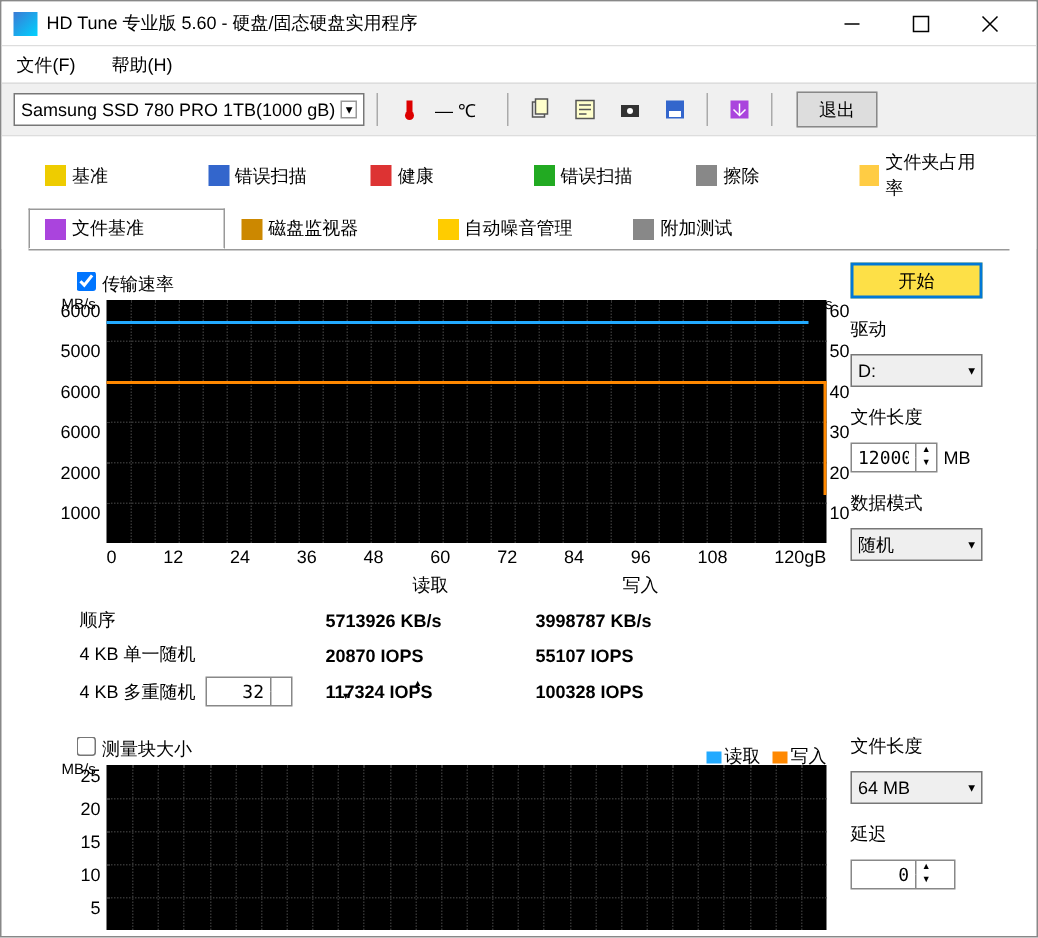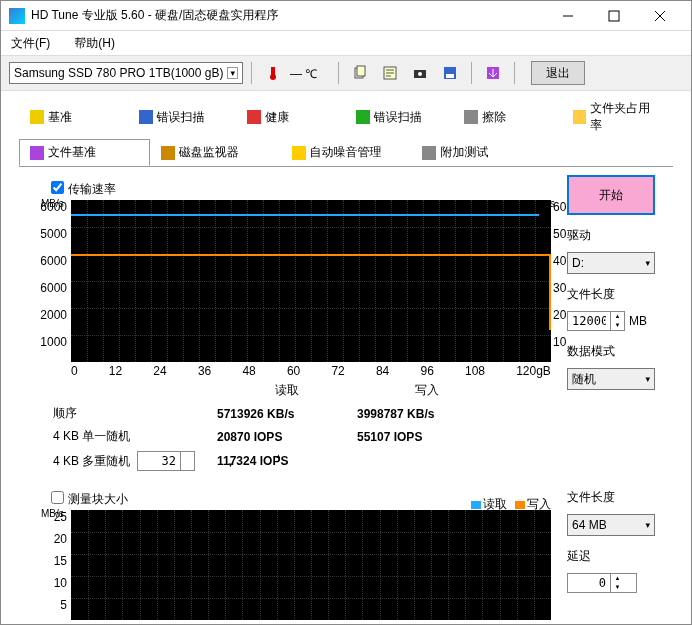--- a/index.html
+++ b/index.html
@@ -45,21 +45,21 @@
 .readhdr{display:flex;margin:20px 0 6px 0;font-family:"SimSun",monospace}
 .readhdr div:nth-child(1){width:180px}
 .readhdr div:nth-child(2),.readhdr div:nth-child(3){width:140px;text-align:center}
 .datarow{display:flex;margin:6px 0;font-family:"SimSun",monospace;align-items:center}
 .datarow div:nth-child(1){width:180px;padding-left:16px}
 .datarow div:nth-child(2),.datarow div:nth-child(3){width:140px;font-weight:bold;padding-right:40px}
 .spin{display:inline-flex;border:1px solid #888;height:20px;align-items:center}
 .spin input{width:42px;border:none;text-align:right;padding:0 4px;font-family:monospace;height:18px;outline:none}
 .spin .updn{display:flex;flex-direction:column;width:14px}
 .spin .updn div{height:9px;font-size:6px;text-align:center;border-left:1px solid #888;line-height:8px}
-.btn{height:40px;border:1px solid #0078d7;background:#f9a8d4;display:flex;align-items:center;justify-content:center;cursor:pointer}
+.btn{height:24px;border:1px solid #0078d7;background:#fde047;display:flex;align-items:center;justify-content:center;cursor:pointer}
 .btn.start{border:2px solid #0078d7}
 .lbl{margin-top:4px}
 .sel{height:22px;border:1px solid #777;background:#efefef;display:flex;align-items:center;justify-content:space-between;padding:0 4px}
 .sel .ar{font-size:9px}
 .inrow{display:flex;gap:4px;align-items:center}
 .content2{padding:0 18px 8px;display:flex;gap:16px;margin:0 18px}
 svg{overflow:visible}
 </style>
 </head>
 <body>
@@ -283,20 +283,21 @@
         </div>
         <div class="datarow">
           <div>4 KB 多重随机 &nbsp;<span class="spin">
               <input value="32" style="">
               <span class="updn">
                 <div>▲</div>
                 <div>▼</div>
               </span>
             </span></div>
           <div>117324 IOPS</div>
+          <div>100328 IOPS</div>
         </div>
       </div>
   </div>
   <div class="right">
     <div class="btn start">开始</div>
     <div class="lbl">驱动</div>
     <div class="sel">
         <span>D:</span>
         <span class="ar">▾</span>
       </div>

